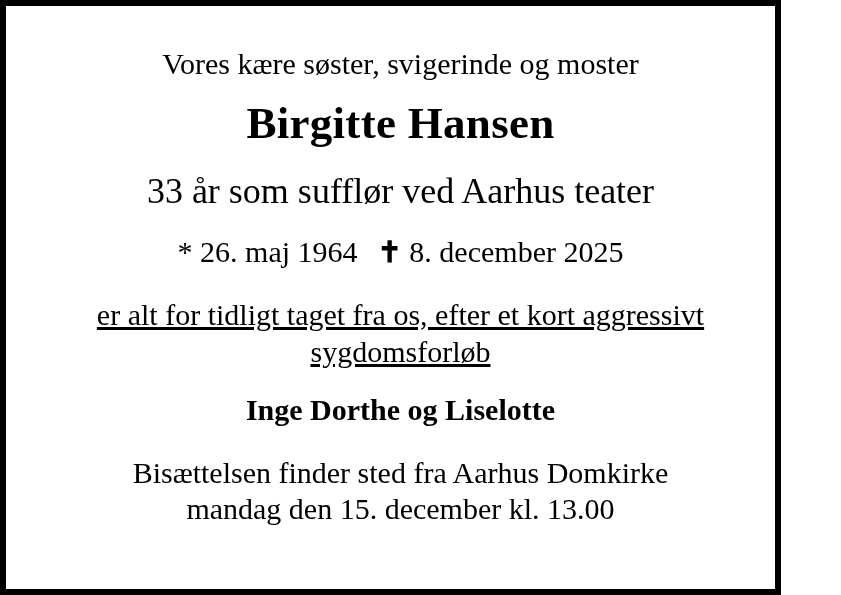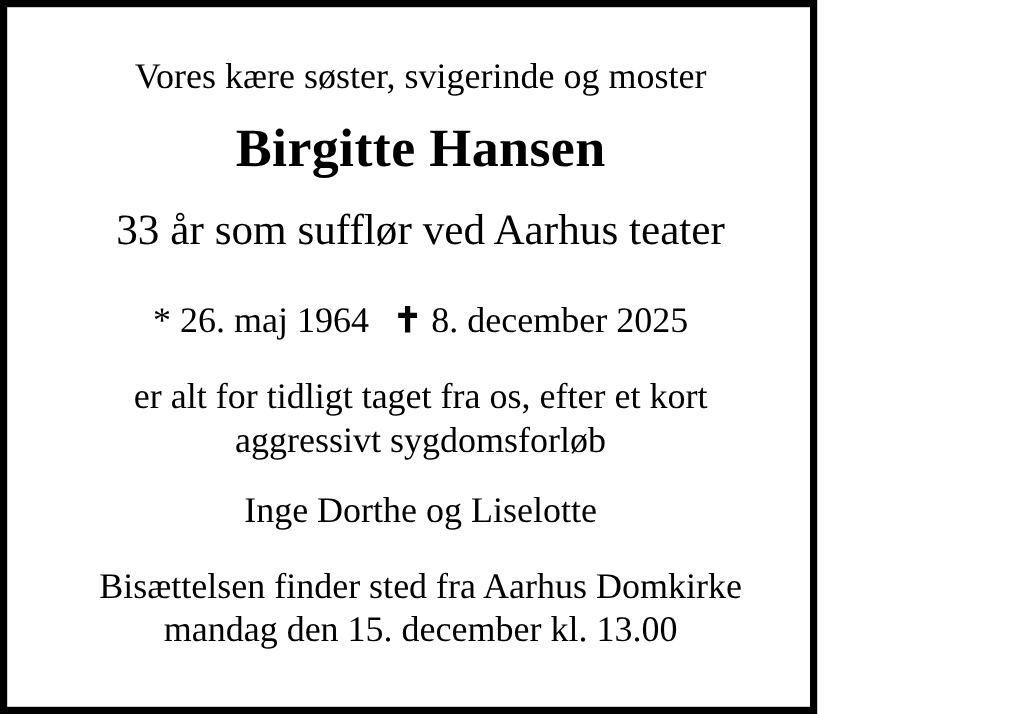--- a/index.html
+++ b/index.html
@@ -9,21 +9,21 @@
   }
   body {
     width: 841px;
     height: 595px;
     font-family: "Liberation Serif", "DejaVu Serif", serif;
     color: #000000;
     overflow: hidden;
   }
   .obituary-frame {
     box-sizing: border-box;
-    width: 681px;
+    width: 781px;
     height: 595px;
     border: 6px solid #000000;
     background: #ffffff;
     padding: 26px 28px 22px 48px;
     display: flex;
     flex-direction: column;
     align-items: center;
     justify-content: flex-start;
   }
   .line {
@@ -40,42 +40,43 @@
     font-weight: bold;
     margin-top: 13px;
     letter-spacing: 0.3px;
   }
   .subtitle {
     font-size: 36px;
     margin-top: 20px;
   }
   .dates {
     font-size: 30px;
-    margin-top: 36px;
+    margin-top: 20px;
   }
   .dates .sep {
     display: inline-block;
     width: 20px;
   }
   .cross {
     font-weight: bold;
     font-size: 29px;
   }
   .body-text {
     font-size: 30px;
     margin-top: 26px;
     max-width: 745px;
+    text-decoration: underline;
   }
   .on-behalf {
     font-size: 30px;
     margin-top: 26px;
   }
   .signers {
     font-size: 30px;
-    font-weight: normal;
+    font-weight: bold;
     margin-top: 22px;
   }
   .ceremony {
     font-size: 30px;
     margin-top: 26px;
     max-width: 745px;
   }
 </style>
 </head>
 <body>

